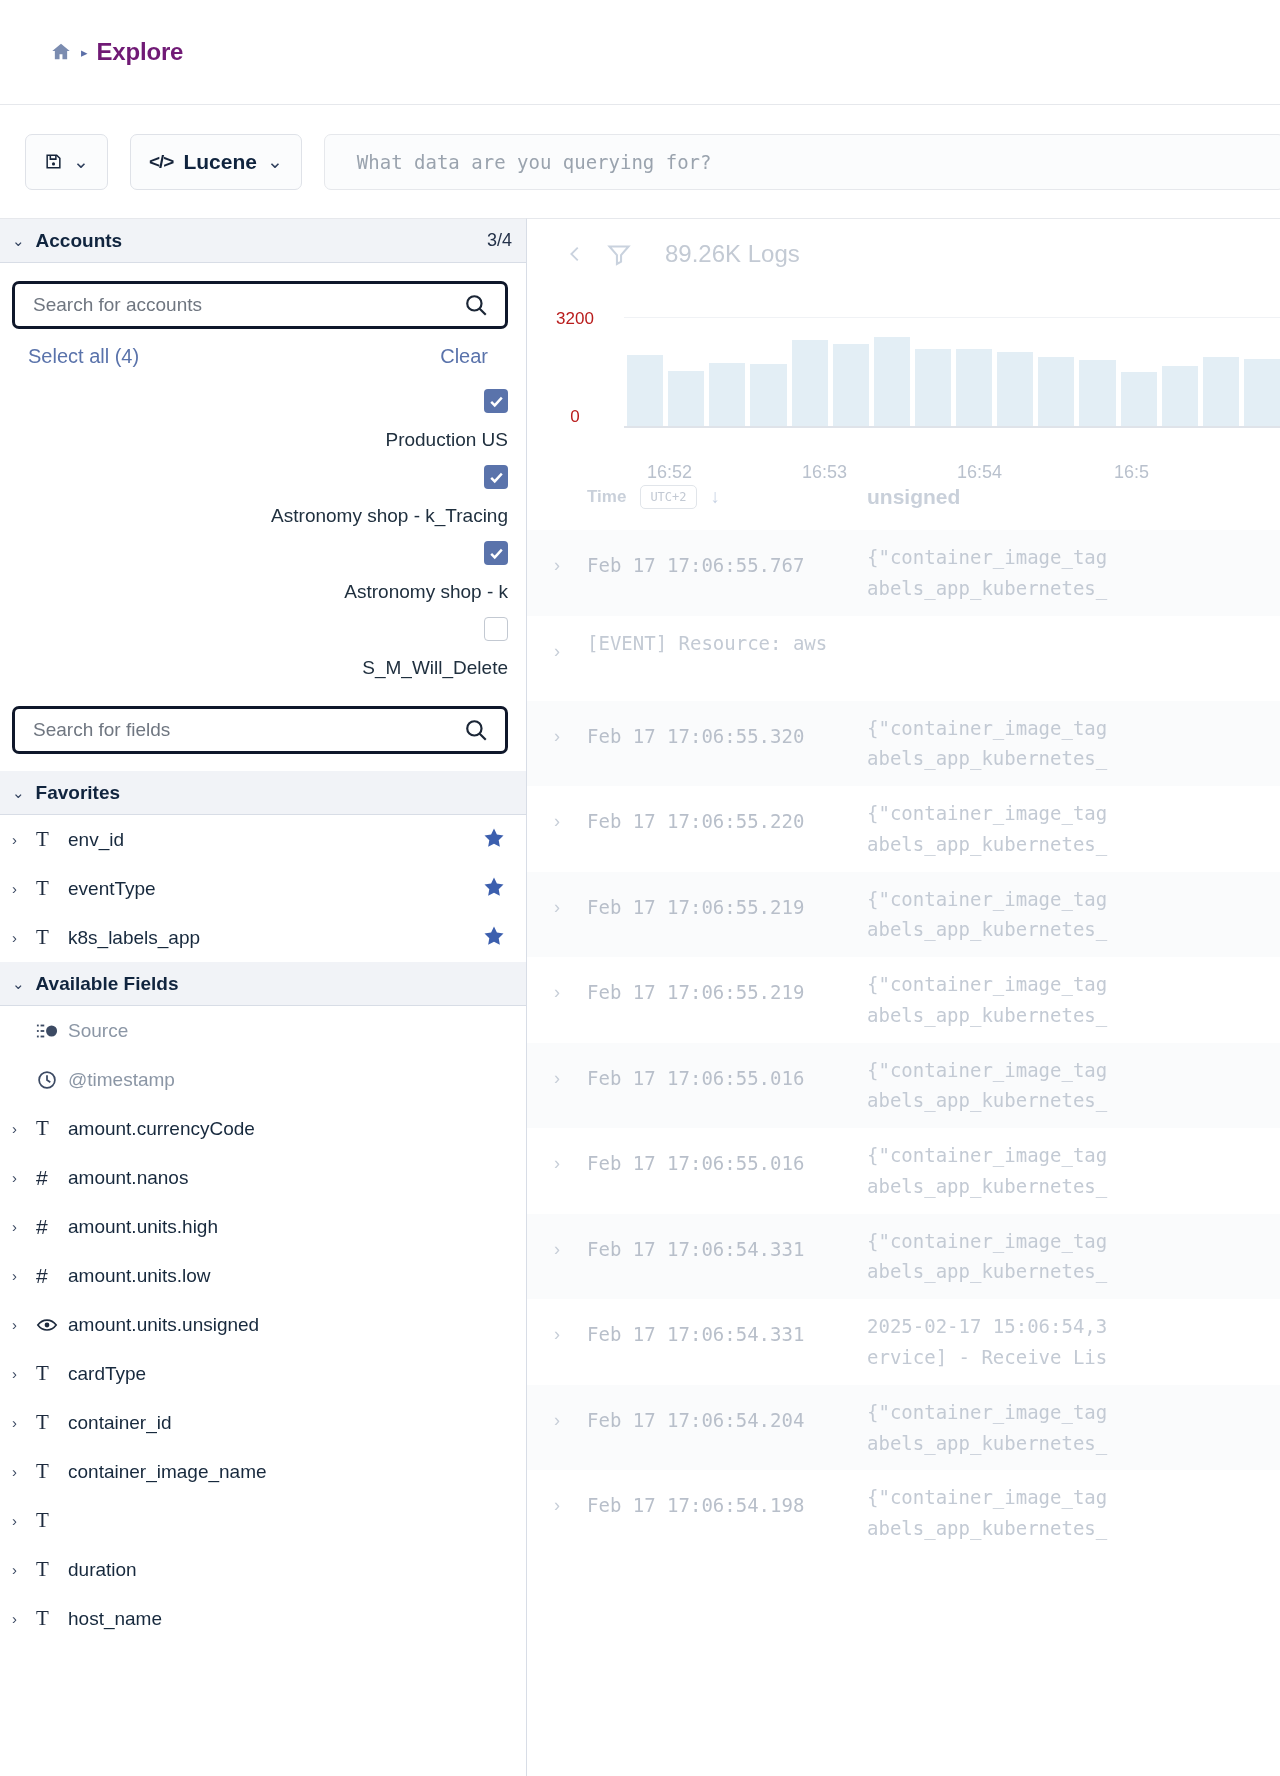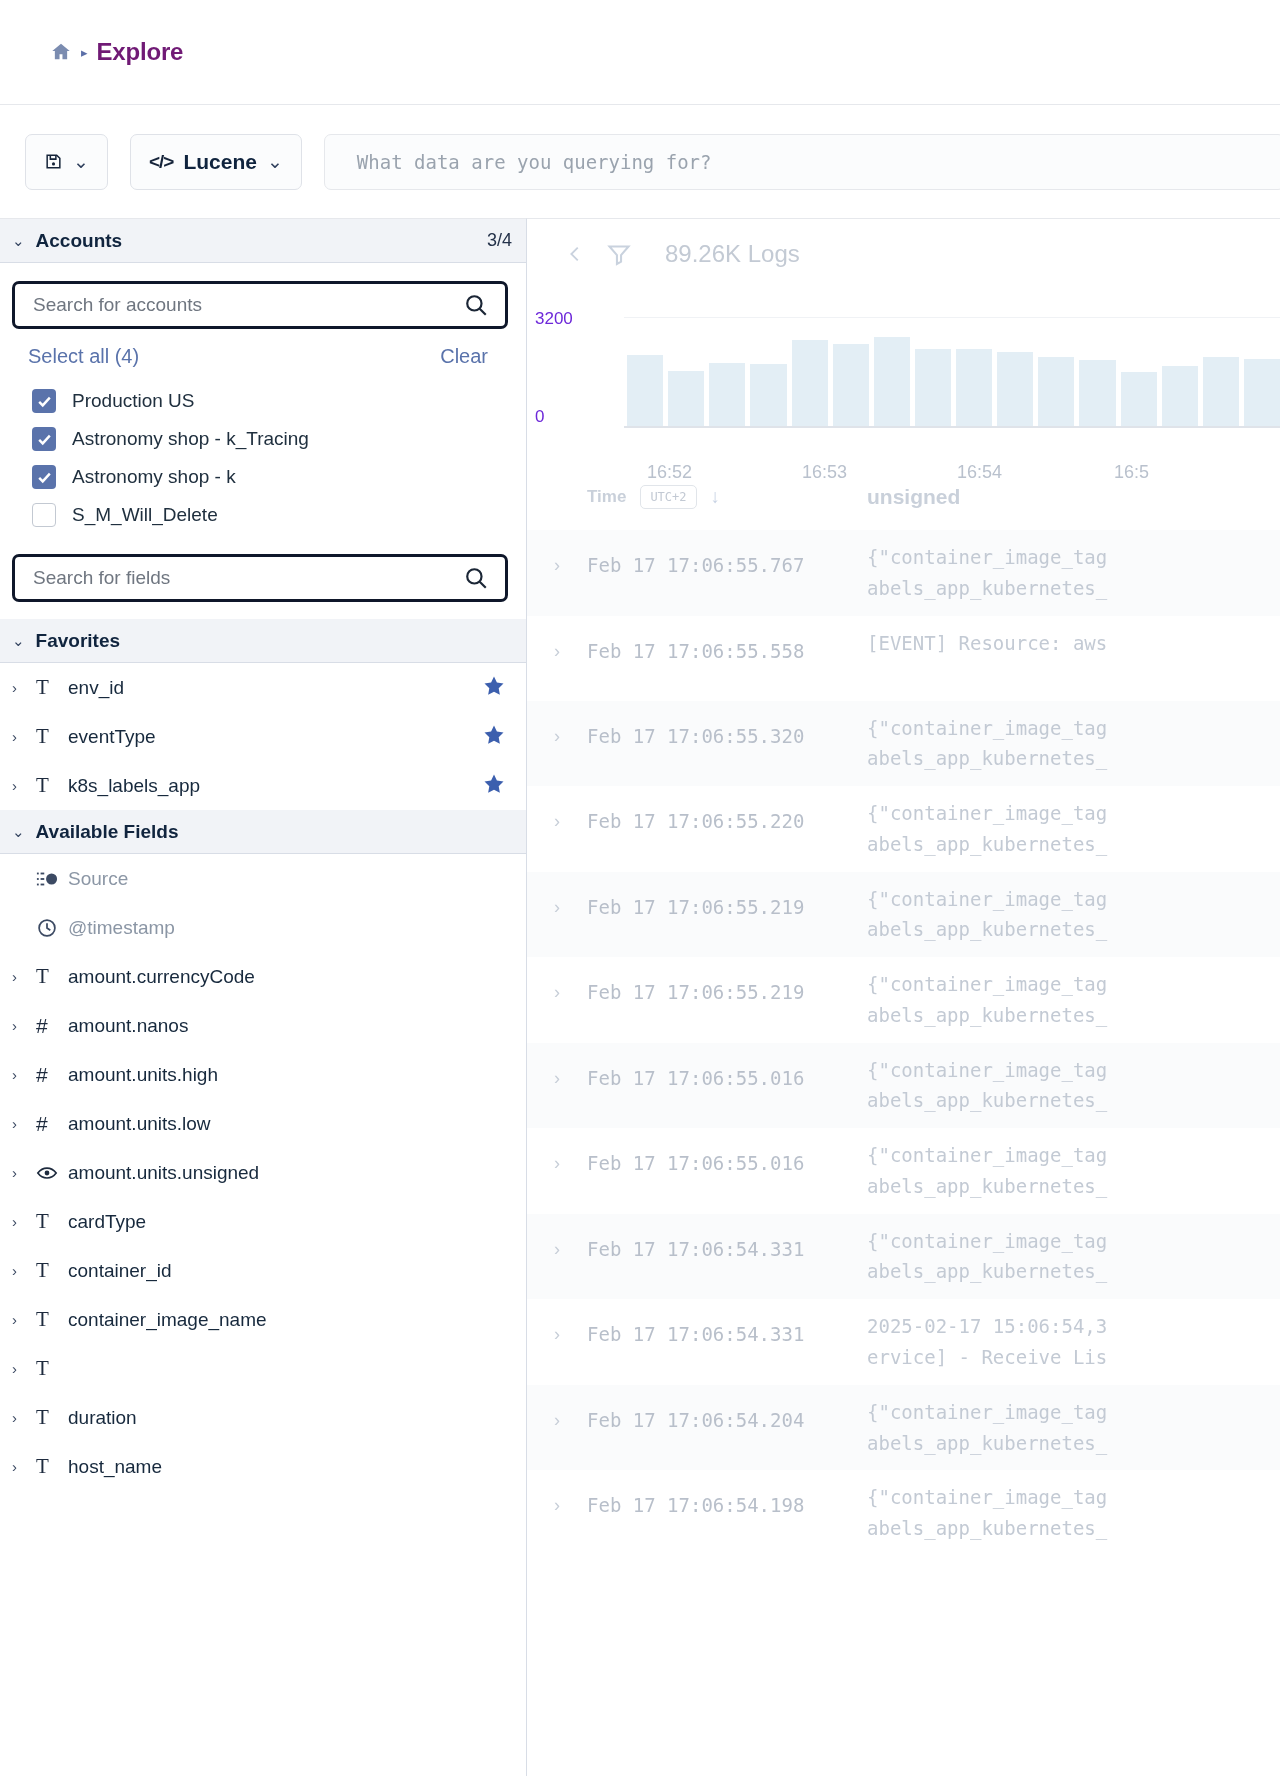--- a/index.html
+++ b/index.html
@@ -86,22 +86,23 @@
   .search-ic { color: #1b2636; display: flex; }
 
   .link-row {
     display: flex; align-items: center; justify-content: space-between;
     padding: 16px 20px 14px 16px;
     gap: 36px;
   }
   .link-blue { font-size: 20px; color: #5a73ab; cursor: pointer; }
 
   .acct-row {
-    display: flex; align-items: center; gap: 16px;
+    display: flex; align-items: flex-end; gap: 16px;
     padding: 7px 0 7px 20px;
+    flex-direction: column;
   }
   .cbx {
     width: 24px; height: 24px; border-radius: 4px;
     display: flex; align-items: center; justify-content: center;
     flex: 0 0 24px;
   }
   .cbx.on { background: #5a73ab; }
   .cbx.off { background: #fff; border: 1.5px solid #c3c9d2; }
   .cbx .tick { color: #fff; }
   .acct-label { font-size: 19px; color: #20303f; }
@@ -138,22 +139,22 @@
   }
   .ch-ic { color: #c9d2de; display: flex; }
   .logs-count { font-size: 24px; color: #c3cad4; margin-left: 13px; }
 
   
   .chart-area {
     height: 175px; flex: 0 0 175px;
     position: relative; padding-left: 37px; padding-right: 0;
   }
   .ylab {
-    position: absolute; font-size: 17px; color: #6d28d9;
-    text-align: left; width: 80px;
+    position: absolute; font-size: 17px; color: #b91c1c;
+    text-align: center; width: 80px;
   }
   .ylab.top { left: 8px; top: 20px; }
   .ylab.bot { left: 8px; top: 118px; }
   .gridline {
     position: absolute; left: 97px; right: 0; height: 1px; background: #f0f2f5;
   }
   .bars {
     position: absolute; left: 100px; right: 0; bottom: 36px; top: 10px;
     display: flex; align-items: flex-end; gap: 5px;
   }
@@ -548,21 +549,20 @@
 
       <div class="rows">
           <div class="log-row alt">
             <div class="lr-chev">›</div>
             <div class="lr-time">Feb 17 17:06:55.767</div>
             <div class="lr-msg">{"container_image_tag
 abels_app_kubernetes_</div>
           </div>
           <div class="log-row">
             <div class="lr-chev">›</div>
-            <div class="lr-time">Feb 17 17:06:55.558</div>
             <div class="lr-msg">[EVENT] Resource: aws</div>
           </div>
           <div class="log-row alt">
             <div class="lr-chev">›</div>
             <div class="lr-time">Feb 17 17:06:55.320</div>
             <div class="lr-msg">{"container_image_tag
 abels_app_kubernetes_</div>
           </div>
           <div class="log-row">
             <div class="lr-chev">›</div>

